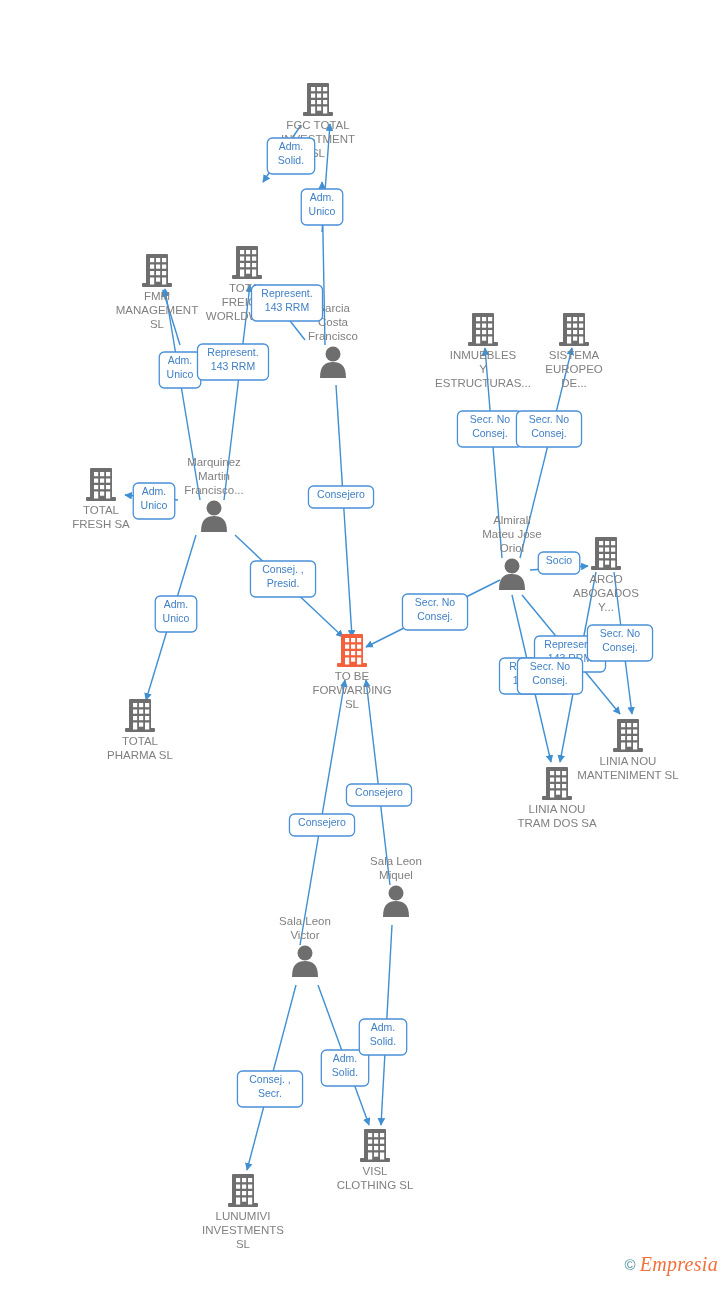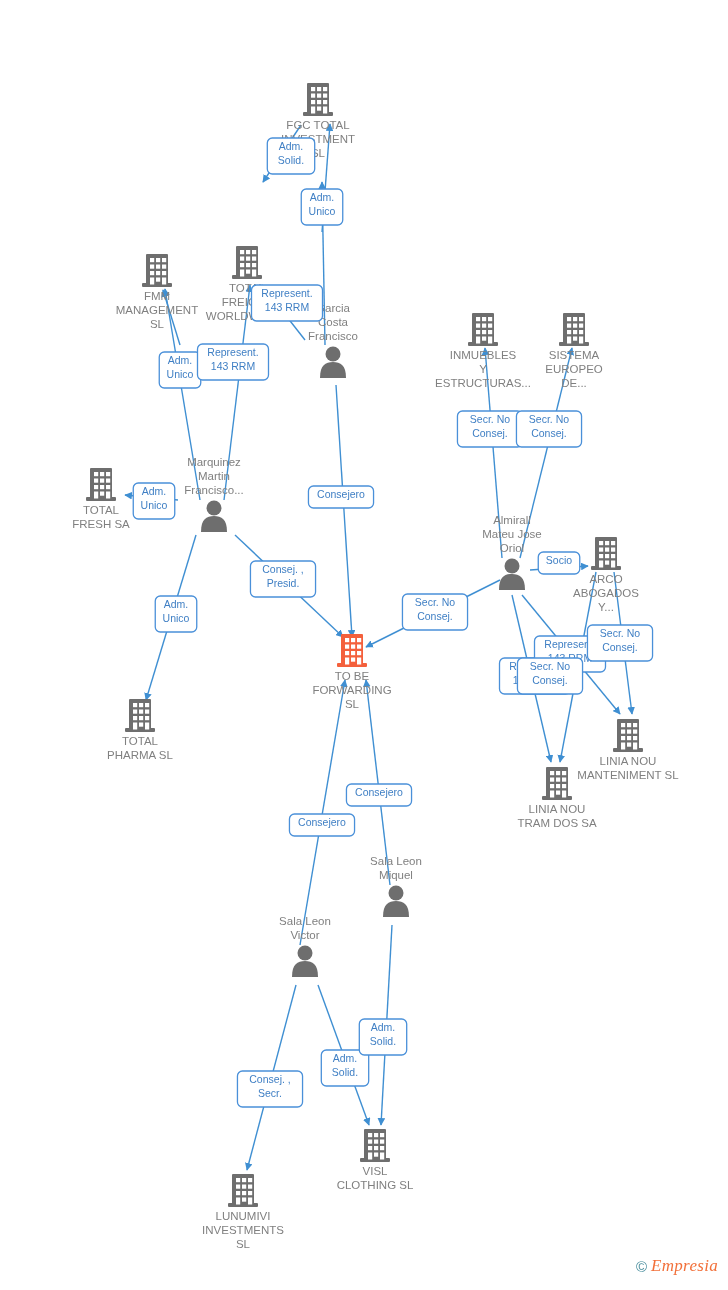--- a/index.html
+++ b/index.html
@@ -52,21 +52,21 @@
     gap: 4px;
   }
   .wm-c {
     font-family: "Liberation Sans", sans-serif;
     font-size: 15px;
     color: #4a8f9e;
   }
   .wm-t {
     font-family: "Liberation Serif", serif;
     font-style: italic;
-    font-size: 17px;
+    font-size: 20px;
     color: #f2703a;
     letter-spacing: .3px;
   }
 </style>
 </head>
 <body>
 
 <svg id="graph" viewBox="0 0 728 1290">
   <defs>
     <marker id="arrow" viewBox="0 0 10 10" refX="9" refY="5" markerWidth="5.5" markerHeight="5.5" orient="auto-start-reverse">

